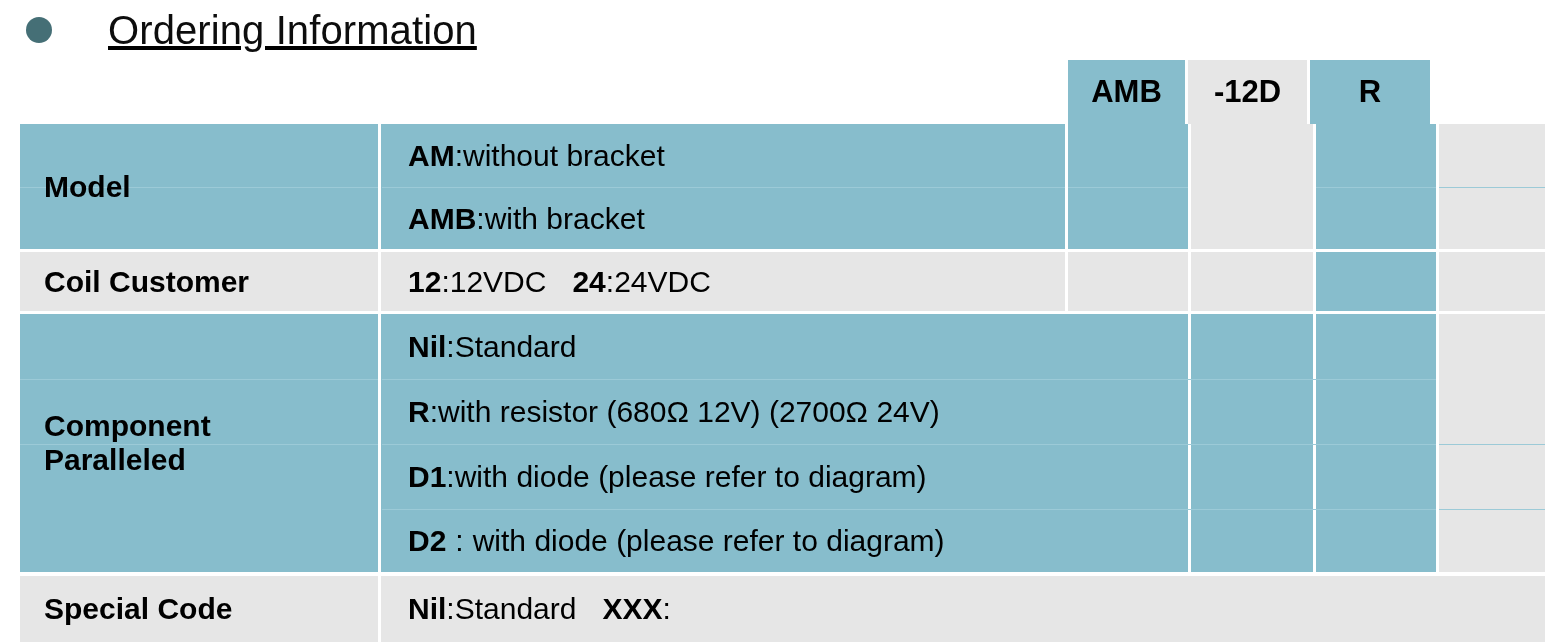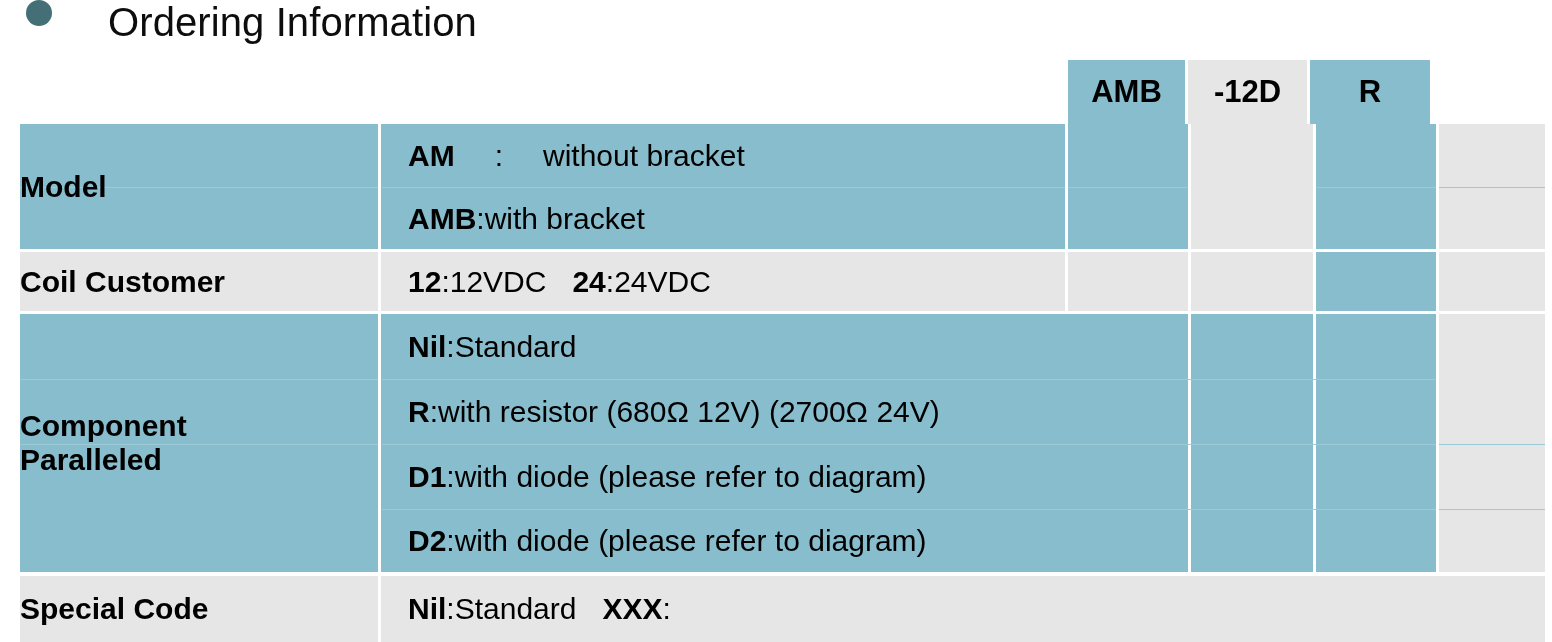--- a/index.html
+++ b/index.html
@@ -17,20 +17,22 @@
   }
 
   
   #slide-title-row {
     position: absolute;
     left: 0;
     top: 0;
     width: 1496px;
     height: 60px;
     display: flex;
+    align-items: center;
+    text-decoration: underline;
   }
   #title-bullet {
     width: 26px;
     height: 26px;
     border-radius: 50%;
     background: #456f76;
     margin-left: 26px;
     flex: 0 0 auto;
   }
   #slide-title-text {
@@ -100,21 +102,21 @@
 
   
   .label-col {
     position: absolute;
     left: 0;
     width: 358px;
     box-sizing: border-box;
     display: flex;
     flex-direction: column;
     justify-content: center;
-    padding-left: 0;
+    padding-left: 24px;
     font-size: 30px;
     font-weight: bold;
     line-height: 1.12;
     z-index: 3;
   }
   .label-col span { display: block; }
 
   
   .desc {
     position: absolute;
@@ -210,21 +212,21 @@
   <div class="inner-line" style="left:0px;    top:320px; width:358px;"></div>
   <div class="inner-line" style="left:362px;  top:320px; width:1054px;"></div>
   <div class="inner-line" style="left:362px;  top:385px; width:1054px;"></div>
   <div class="inner-line" style="left:1419px; top:320px; width:106px;"></div>
   <div class="inner-line" style="left:1419px; top:385px; width:106px;"></div>
 
   <div class="label-col" style="top:0px; height:125px;">
     <span>Model</span>
   </div>
 
-  <div class="desc" style="top:0px; height:63px; width:683px;gap:40px;">
+  <div class="desc" style="top:0px; height:63px; width:683px;">
     <b>AM</b>
       <span>: </span>
       <span>without bracket</span>
   </div>
 
   <div class="desc" style="top:64px; height:61px; width:683px;">
     <b>AMB</b>
       <span>: </span>
       <span>with bracket</span>
   </div>
@@ -259,21 +261,21 @@
       <span>: </span>
       <span>with resistor (680Ω 12V) (2700Ω 24V)</span>
   </div>
 
   <div class="desc" style="top:321px; height:64px; width:1054px;">
     <b>D1</b>
       <span>: </span>
       <span>with diode (please refer to diagram)</span>
   </div>
 
-  <div class="desc" style="top:386px; height:62px; width:1141px;">
+  <div class="desc" style="top:386px; height:62px; width:1141px;gap:9px;">
     <b>D2</b>
       <span>: </span>
       <span>with diode (please refer to diagram)</span>
   </div>
 
   <div class="label-col" style="top:452px; height:66px;">
     <span>Special Code</span>
   </div>
 
   <div class="desc" style="top:452px; height:66px; width:1160px;">

